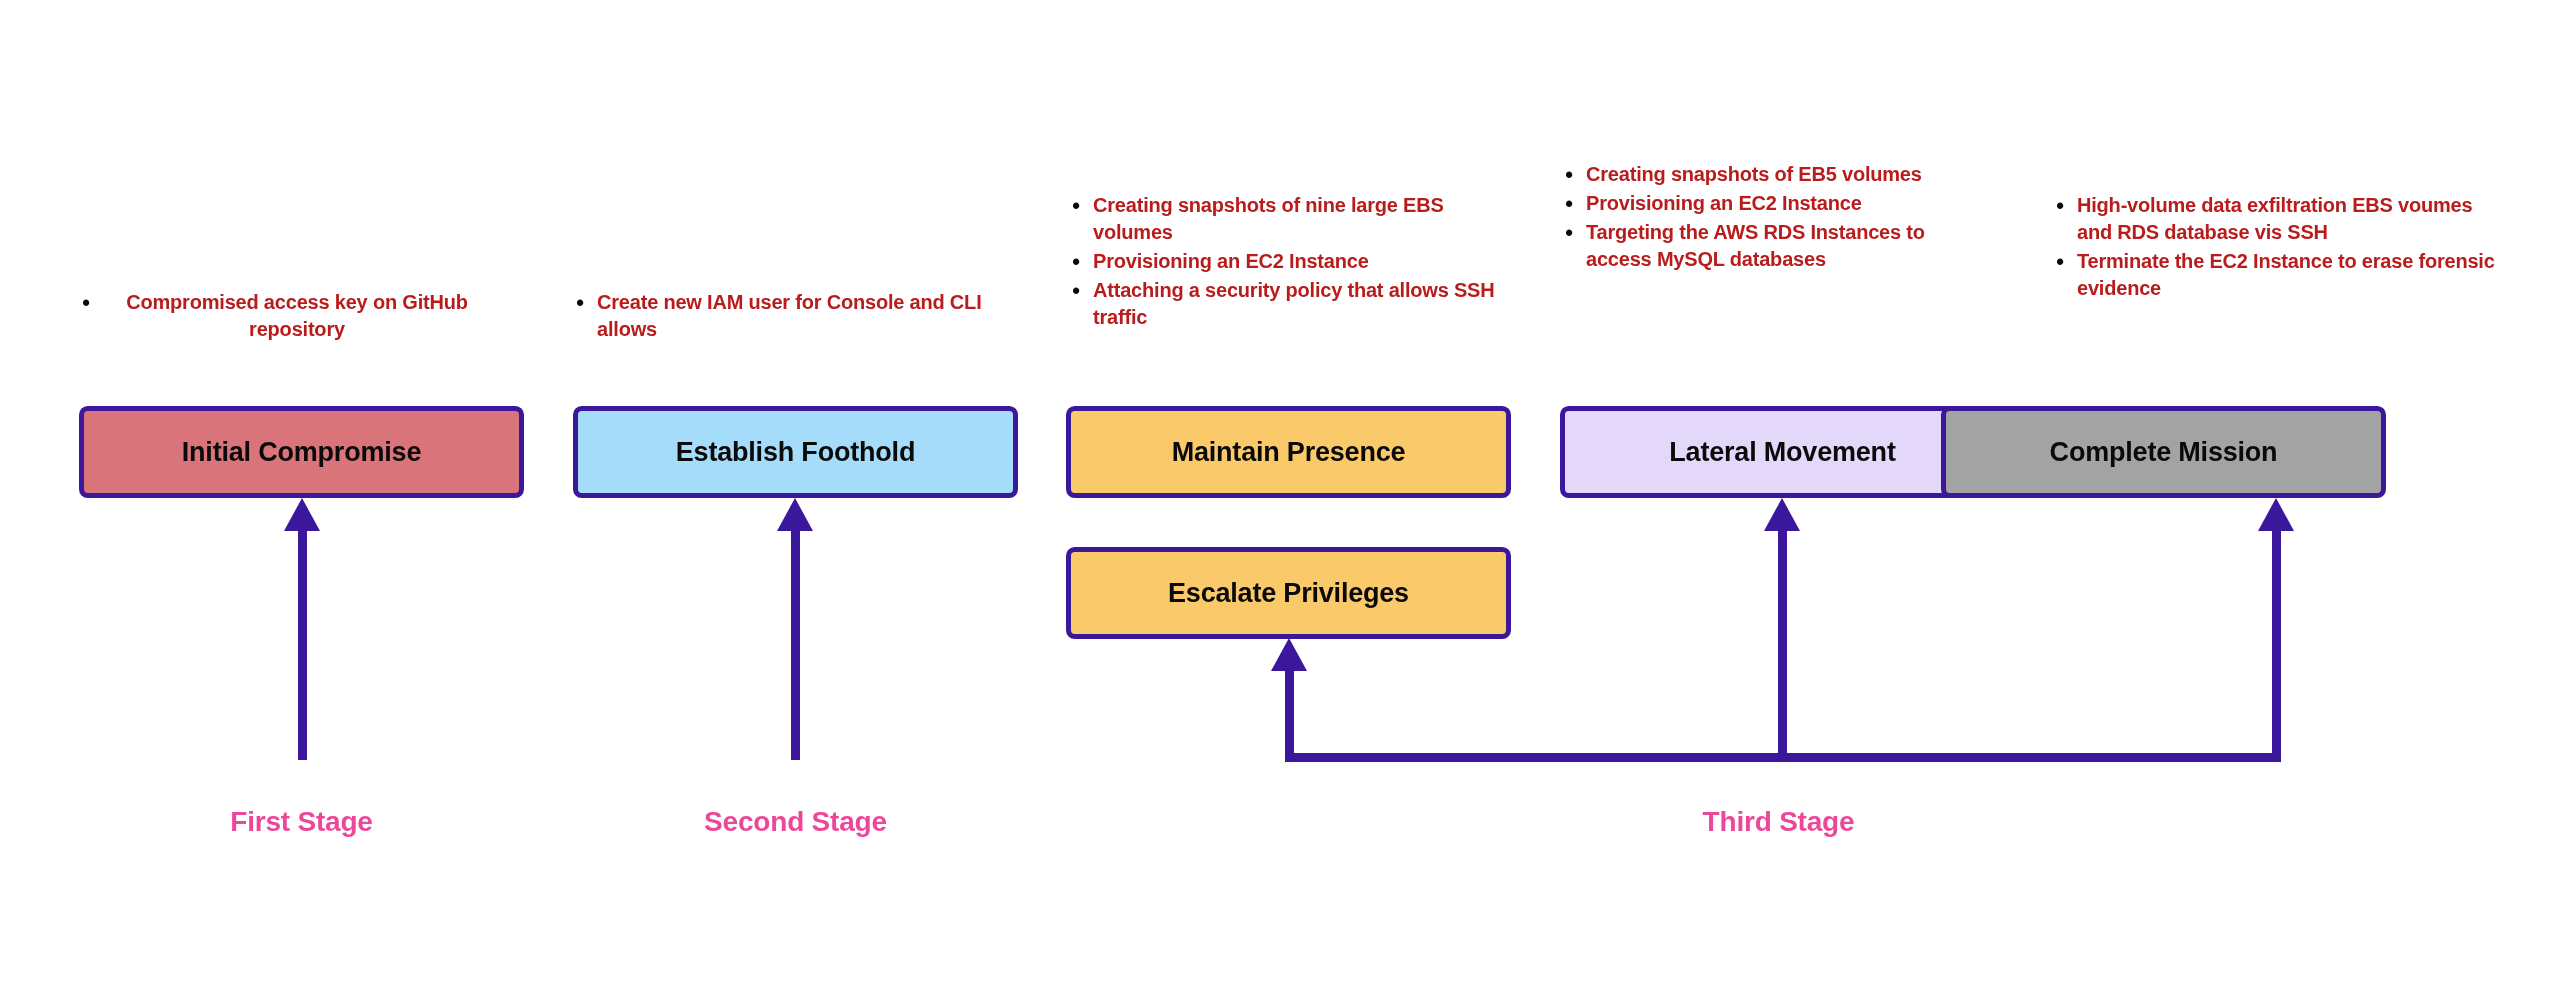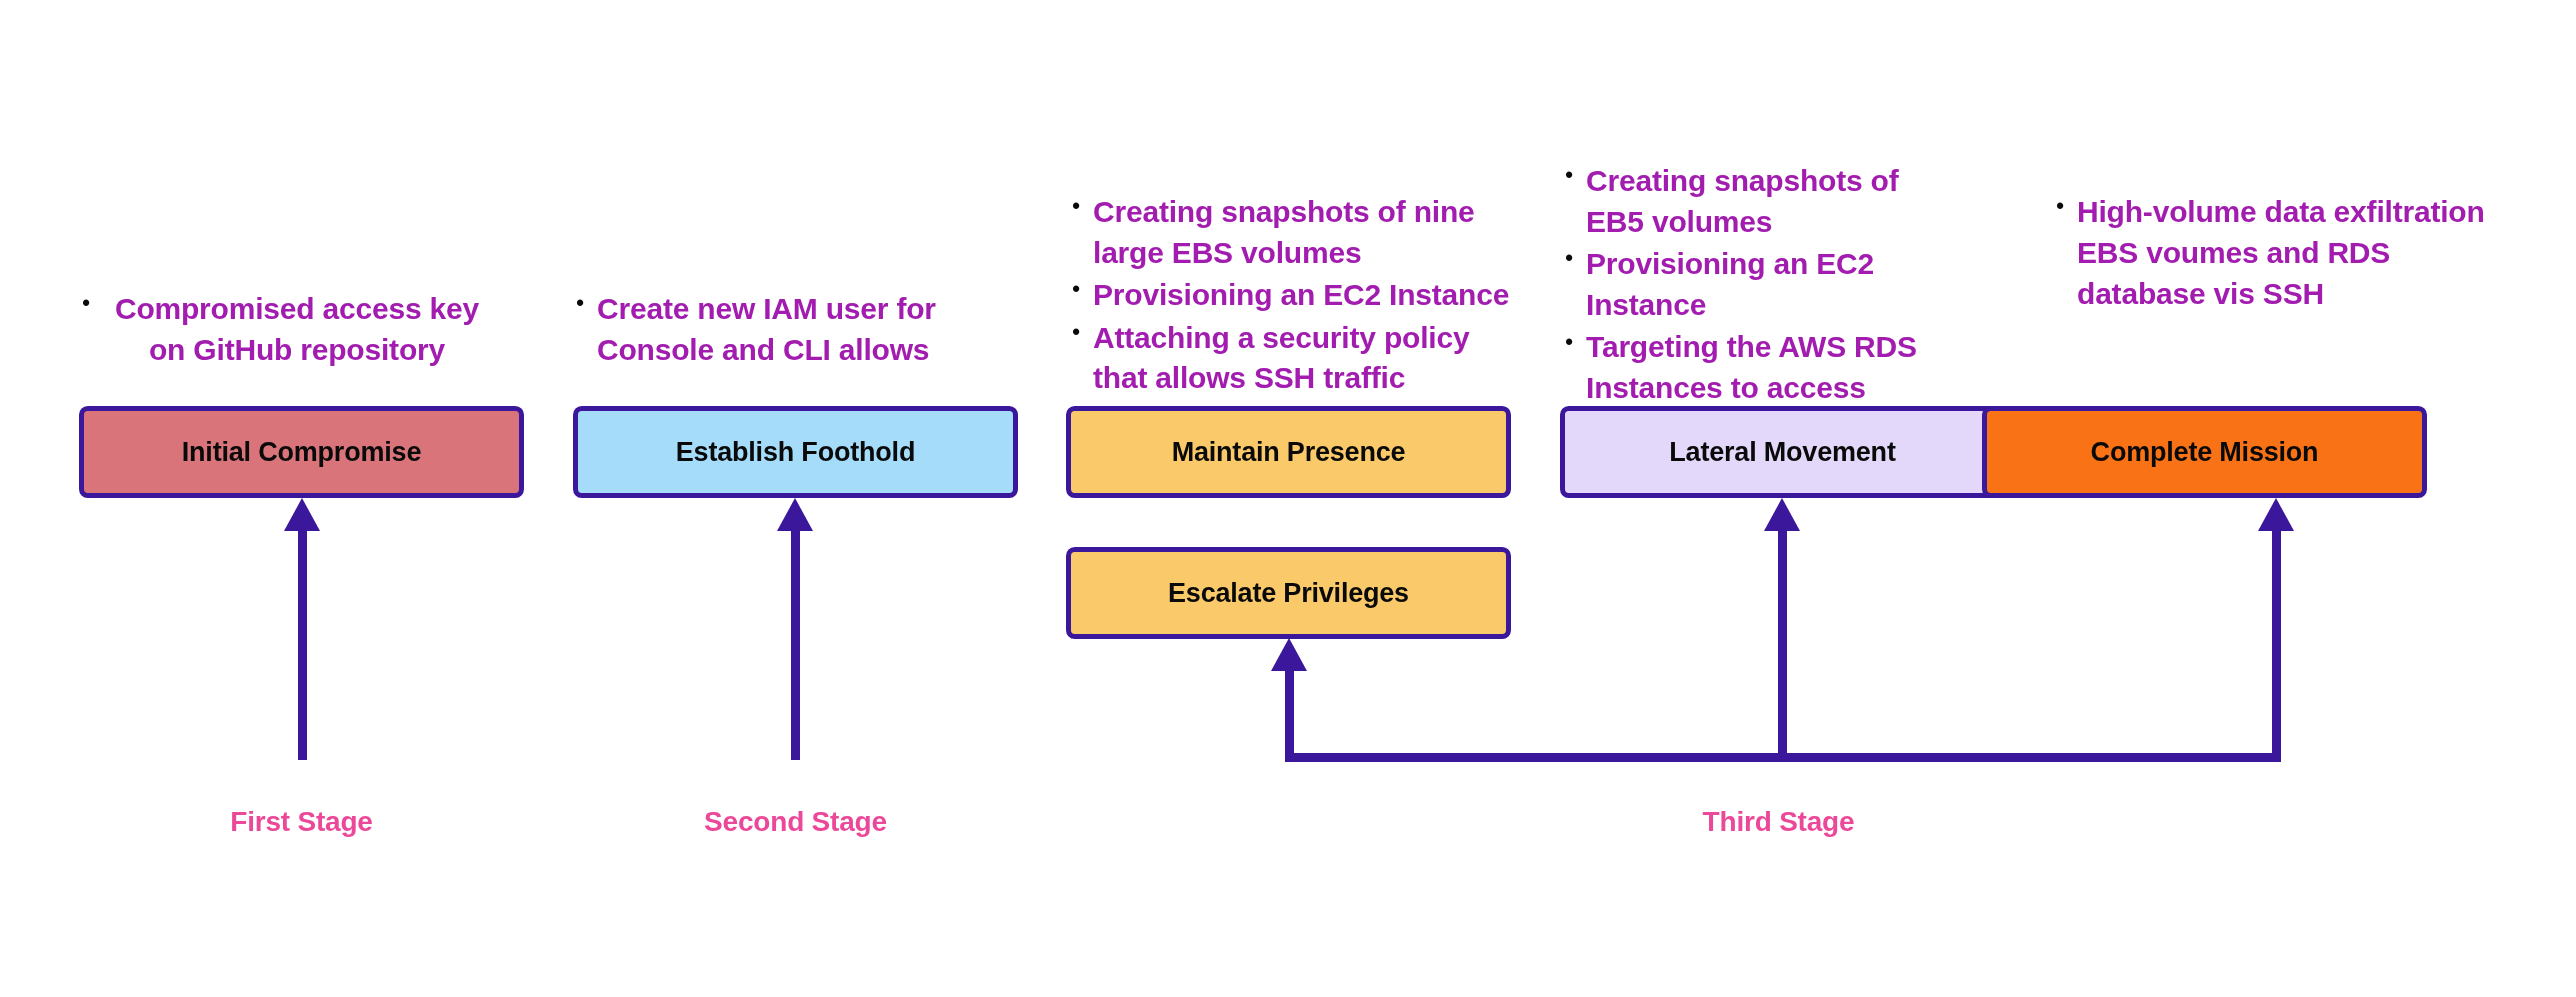--- a/index.html
+++ b/index.html
@@ -19,24 +19,24 @@
     background: #ffffff;
     overflow: hidden;
   }
 
   
   .bullets {
     position: absolute;
     margin: 0;
     padding: 0;
     list-style: none;
-    font-size: 30px;
+    font-size: 20px;
     font-weight: 700;
     line-height: 1.36;
-    color: #a21caf;
+    color: #b91c1c;
     letter-spacing: -0.2px;
   }
   .bullets li {
     position: relative;
     padding-left: 24px;
     margin: 0 0 1.6px 0;
   }
   .bullets li::before {
     content: "\2022";
     position: absolute;
@@ -150,23 +150,24 @@
 
   <div class="box" style="left:1560px; top:406px; width:445px; height:92px; background:#E4D8FA;">
     <span>Lateral Movement</span>
   </div>
 
   <div class="arrowhead" style="left:1764px; top:498px;"></div>
   <div class="vline" style="left:1778px; top:529px; height:232px;"></div>
 
   <ul class="bullets" style="left:2053px; top:192px; width:444px;">
     <li>High-volume data exfiltration EBS voumes and RDS database vis SSH</li>
+    <li>Terminate the EC2 Instance to erase forensic evidence</li>
   </ul>
 
-  <div class="box" style="left:1982px; top:406px; width:445px; height:92px; background:#f97316;">
+  <div class="box" style="left:1941px; top:406px; width:445px; height:92px; background:#a3a3a3;">
     <span>Complete Mission</span>
   </div>
 
   <div class="arrowhead" style="left:2258px; top:498px;"></div>
   <div class="vline" style="left:2272px; top:529px; height:232px;"></div>
 
   <div class="hline" style="left:1285px; top:753px; width:996px;"></div>
 
   <div class="stage-label" style="left:1620px; top:806px; width:317px;">Third Stage</div>
 

